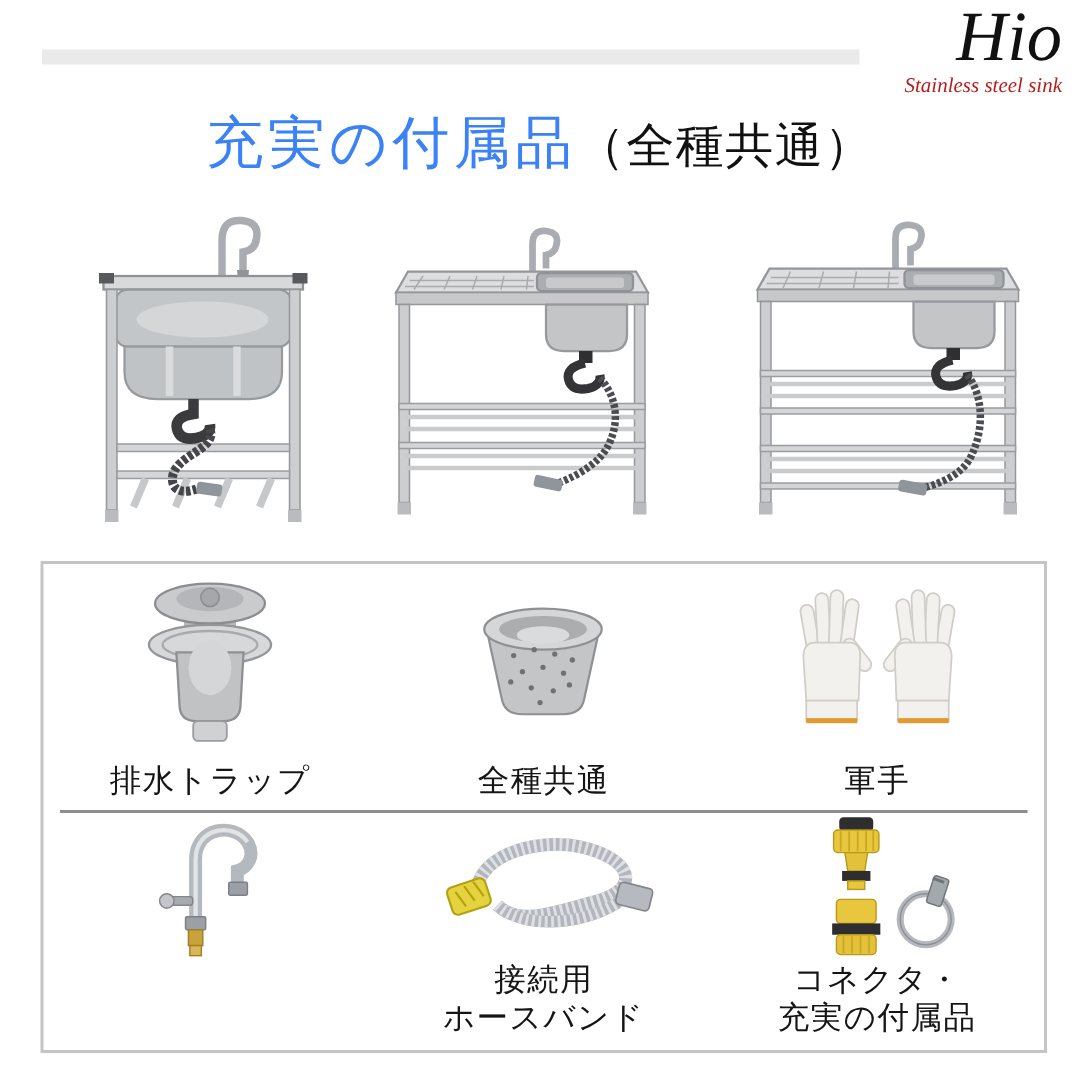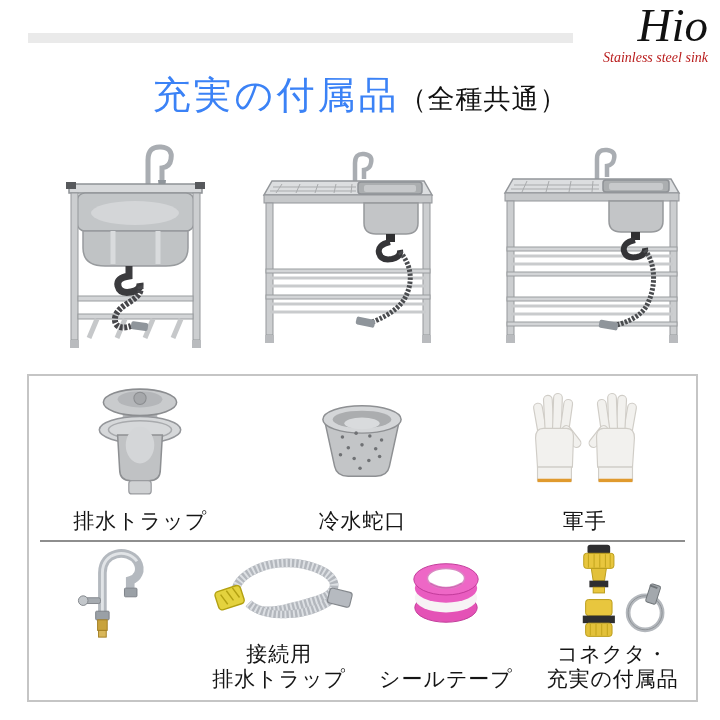--- a/index.html
+++ b/index.html
@@ -6,21 +6,21 @@
   #stage{position:relative;width:720px;height:720px;background:#ffffff;overflow:hidden;
          font-family:"Liberation Sans",sans-serif;color:#1c1c1c;}
   
   .top-bar{position:absolute;left:28px;top:33px;width:545px;height:10px;background:#eaeaea;}
   .logo-block{position:absolute;top:2px;right:12px;width:170px;text-align:right;font-style:italic;}
   .logo{font-family:"Liberation Serif",serif;font-size:47px;line-height:46px;color:#111;}
   .tagline{font-family:"Liberation Serif",serif;font-size:14px;line-height:20px;color:#b91c1c;margin-top:0px;}
   
   .title-row{position:absolute;left:0;top:70px;width:720px;display:flex;justify-content:center;align-items:baseline;}
   .title-main{font-family:"Liberation Serif",serif;font-size:38px;letter-spacing:3px;color:#3b82f6;}
-  .title-sub{font-family:"Liberation Serif",serif;font-size:27px;letter-spacing:1px;color:#111;}
+  .title-sub{font-family:"Liberation Serif",serif;font-size:32px;letter-spacing:1px;color:#111;}
   
   .sink{position:absolute;}
   
   .acc-box{position:absolute;left:27px;top:374px;width:671px;height:328px;border:2px solid #c5c5c5;
            box-sizing:border-box;background:#fff;}
   .acc-divider{position:absolute;left:11px;top:164px;width:645px;height:2px;background:#8e8e8e;}
   .acc-row{position:absolute;left:0;width:667px;display:flex;}
   .acc-row.r1{top:0;height:164px;}
   .acc-row.r2{top:166px;height:154px;}
   .acc-cell{flex:1 1 0;display:flex;flex-direction:column;align-items:center;}
@@ -165,21 +165,21 @@
                 <circle cx="50" cy="52" r="1.8"></circle>
               <circle cx="64" cy="56" r="1.8"></circle>
                 <circle cx="28" cy="62" r="1.8"></circle>
                 <circle cx="42" cy="66" r="1.8"></circle>
               <circle cx="57" cy="68" r="1.8"></circle>
                 <circle cx="68" cy="64" r="1.8"></circle>
                 <circle cx="48" cy="76" r="1.8"></circle>
             </g>
           </svg>
         </div>
-        <div class="acc-label">冷水蛇口</div>
+        <div class="acc-label">全種共通</div>
       </div>
 
 
       <div class="acc-cell">
         <div class="img-area">
           <svg width="126" height="108" viewBox="0 0 130 110">
             <g fill="#f2f1ee" stroke="#d0cdc7" stroke-width="1.2">
               <g transform="translate(6,4)">
                 <rect x="8" y="14" width="9" height="36" rx="4.5" transform="rotate(-10 12 30)"></rect>
                 <rect x="17" y="6" width="9" height="42" rx="4.5" transform="rotate(-3 21 26)"></rect>
@@ -230,36 +230,23 @@
             <path d="M34,52 C30,26 72,10 106,17 C142,25 150,46 118,55 C84,65 62,72 48,58" fill="none" stroke="#b3b7bd" stroke-width="9"></path>
             <path d="M34,52 C30,26 72,10 106,17 C142,25 150,46 118,55 C84,65 62,72 48,58" fill="none" stroke="#dde0e4" stroke-width="9" stroke-dasharray="2,2.5"></path>
             <path d="M48,58 C66,76 112,72 136,54" fill="none" stroke="#b3b7bd" stroke-width="8"></path>
             <path d="M48,58 C66,76 112,72 136,54" fill="none" stroke="#dde0e4" stroke-width="8" stroke-dasharray="2,2.5"></path>
             <rect x="14" y="42" width="28" height="20" rx="4" fill="#e4d23e" stroke="#b3a112" stroke-width="1.5" transform="rotate(-18 28 52)"></rect>
             <path d="M20,46 L24,58 M27,44 L31,56 M34,43 L38,55" stroke="#b3a112" stroke-width="1.5" transform="rotate(-18 28 52)"></path>
             <rect x="132" y="44" width="24" height="16" rx="3" fill="#b6bac0" stroke="#83878c" stroke-width="1.2" transform="rotate(14 144 52)"></rect>
           </svg>
         </div>
         <div class="acc-label">接続用
-排水トラップ</div>
-      </div>
-
-      <div class="acc-cell">
-        <div class="img-area">
-          <svg width="92" height="78" viewBox="0 0 92 80">
-            <ellipse cx="46" cy="56" rx="32" ry="15" fill="#e452b6" stroke="#c03a98" stroke-width="1"></ellipse>
-            <ellipse cx="46" cy="46" rx="32" ry="15" fill="#f7f3f5"></ellipse>
-            <ellipse cx="46" cy="36" rx="32" ry="15" fill="#e95cc0"></ellipse>
-            <ellipse cx="46" cy="27" rx="33" ry="16" fill="#ee67c6" stroke="#c03a98" stroke-width="1"></ellipse>
-            <ellipse cx="46" cy="26" rx="19" ry="10" fill="#ffffff" stroke="#d988c2" stroke-width="1.5"></ellipse>
-            <path d="M30,31 Q46,40 62,31" fill="none" stroke="#c94ba6" stroke-width="2" opacity="0.6"></path>
-          </svg>
-        </div>
-        <div class="acc-label">シールテープ</div>
-      </div>
+ホースバンド</div>
+      </div>
+
 
       <div class="acc-cell">
         <div class="img-area">
           <svg width="124" height="102" viewBox="0 0 130 108">
             <rect x="38" y="4" width="24" height="10" rx="3" fill="#2e2e30"></rect>
             <rect x="34" y="13" width="32" height="16" rx="3" fill="#e8c63e" stroke="#b89a18" stroke-width="1"></rect>
             <path d="M39,14 V28 M45,14 V28 M51,14 V28 M57,14 V28 M62,14 V28" stroke="#c7a81f" stroke-width="1.2"></path>
             <polygon points="42,29 58,29 56,42 44,42" fill="#e3c13a" stroke="#b89a18" stroke-width="1"></polygon>
             <rect x="40" y="42" width="20" height="7" fill="#2e2e30"></rect>
             <rect x="44" y="49" width="12" height="6" fill="#e8c63e" stroke="#b89a18" stroke-width="1"></rect>

